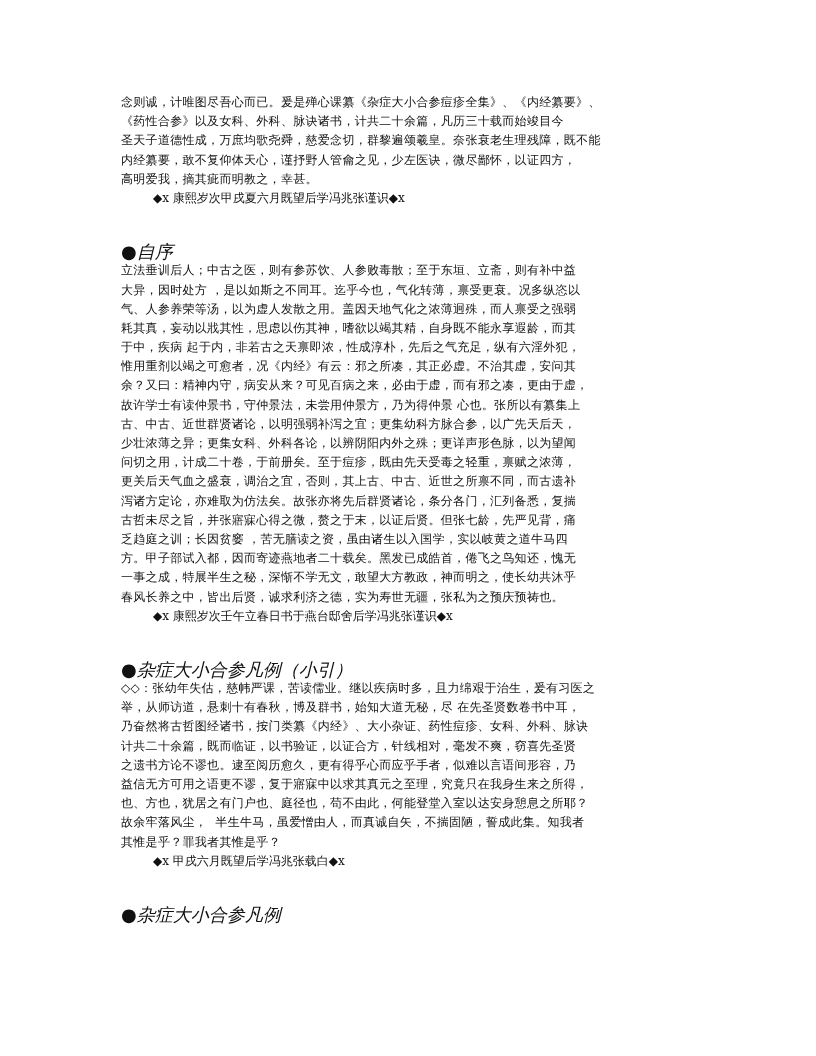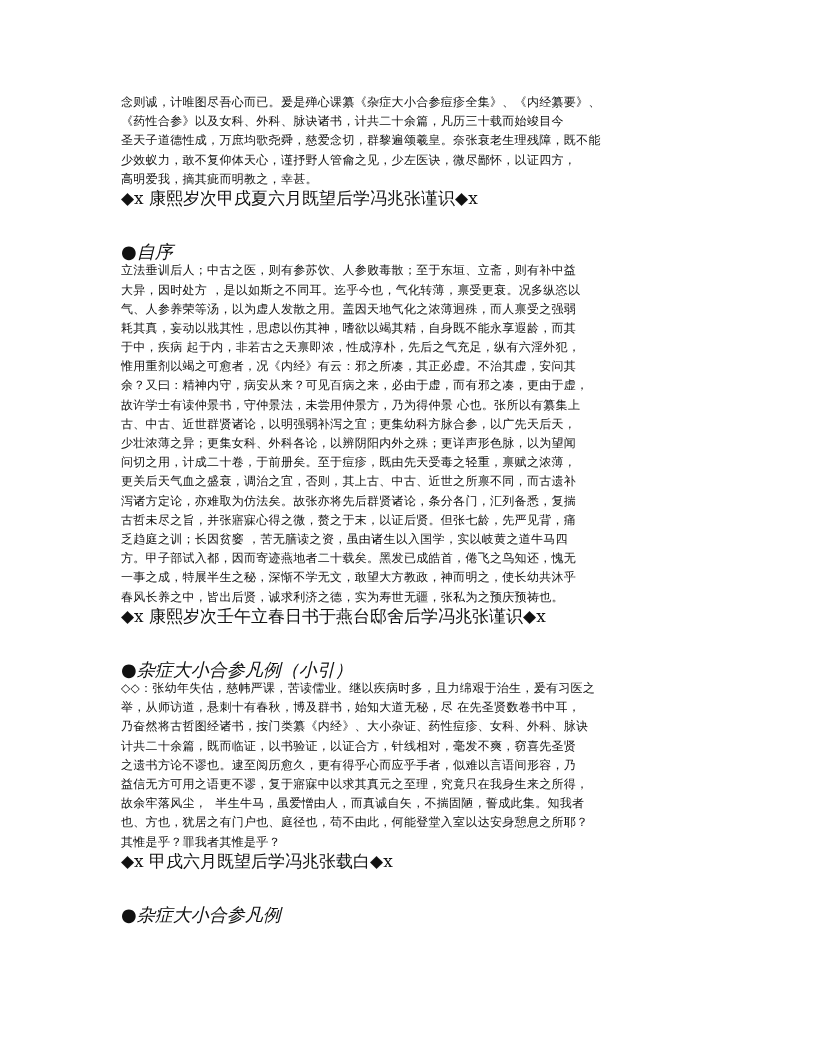--- a/index.html
+++ b/index.html
@@ -29,40 +29,41 @@
     letter-spacing: 0.3px;
   }
   .heading {
     font-size: 18px;
     line-height: 19.2px;
     height: 19.2px;
     white-space: pre;
     font-style: italic;
   }
   .sig {
-    font-size: 17px;
+    font-size: 12px;
     line-height: 19.2px;
     height: 19.2px;
     white-space: pre;
+    margin-left: 32px;
   }
   .gap {
     height: 34px;
   }
   .section { margin: 0; }
 </style>
 </head>
 <body>
 
 <div class="page">
 
   <div class="section">
     <div class="line">念则诚，计唯图尽吾心而已。爰是殚心课纂《杂症大小合参痘疹全集》、《内经纂要》、</div>
     <div class="line">《药性合参》以及女科、外科、脉诀诸书，计共二十余篇，凡历三十载而始竣目今</div>
     <div class="line">圣天子道德性成，万庶均歌尧舜，慈爱念切，群黎遍颂羲皇。奈张衰老生理残障，既不能</div>
-    <div class="line">少效蚁力，敢不复仰体天心，谨抒野人管龠之见，少左医诀，微尽鄙怀，以证四方，</div>
+    <div class="line">内经纂要，敢不复仰体天心，谨抒野人管龠之见，少左医诀，微尽鄙怀，以证四方，</div>
     <div class="line">高明爱我，摘其疵而明教之，幸甚。</div>
     <div class="sig">◆x 康熙岁次甲戌夏六月既望后学冯兆张谨识◆x</div>
   </div>
 
   <div class="gap"></div>
 
   <div class="section">
     <div class="heading">●自序</div>
     <div class="line">立法垂训后人；中古之医，则有参苏饮、人参败毒散；至于东垣、立斋，则有补中益</div>
     <div class="line">大异，因时处方 ，是以如斯之不同耳。迄乎今也，气化转薄，禀受更衰。况多纵恣以</div>
@@ -88,22 +89,22 @@
   <div class="gap"></div>
 
   <div class="section">
     <div class="heading">●杂症大小合参凡例（小引）</div>
     <div class="line">◇◇：张幼年失估，慈帏严课，苦读儒业。继以疾病时多，且力绵艰于治生，爰有习医之</div>
     <div class="line">举，从师访道，悬刺十有春秋，博及群书，始知大道无秘，尽 在先圣贤数卷书中耳，</div>
     <div class="line">乃奋然将古哲图经诸书，按门类纂《内经》、大小杂证、药性痘疹、女科、外科、脉诀</div>
     <div class="line">计共二十余篇，既而临证，以书验证，以证合方，针线相对，毫发不爽，窃喜先圣贤</div>
     <div class="line">之遗书方论不谬也。逮至阅历愈久，更有得乎心而应乎手者，似难以言语间形容，乃</div>
     <div class="line">益信无方可用之语更不谬，复于寤寐中以求其真元之至理，究竟只在我身生来之所得，</div>
+    <div class="line">也、方也，犹居之有门户也、庭径也，苟不由此，何能登堂入室以达安身憩息之所耶？</div>
     <div class="line">故余牢落风尘，  半生牛马，虽爱憎由人，而真诚自矢，不揣固陋，誓成此集。知我者</div>
-    <div class="line">也、方也，犹居之有门户也、庭径也，苟不由此，何能登堂入室以达安身憩息之所耶？</div>
     <div class="line">其惟是乎？罪我者其惟是乎？</div>
     <div class="sig">◆x 甲戌六月既望后学冯兆张载白◆x</div>
   </div>
 
   <div class="gap"></div>
 
   <div class="section">
     <div class="heading">●杂症大小合参凡例</div>
   </div>
 

